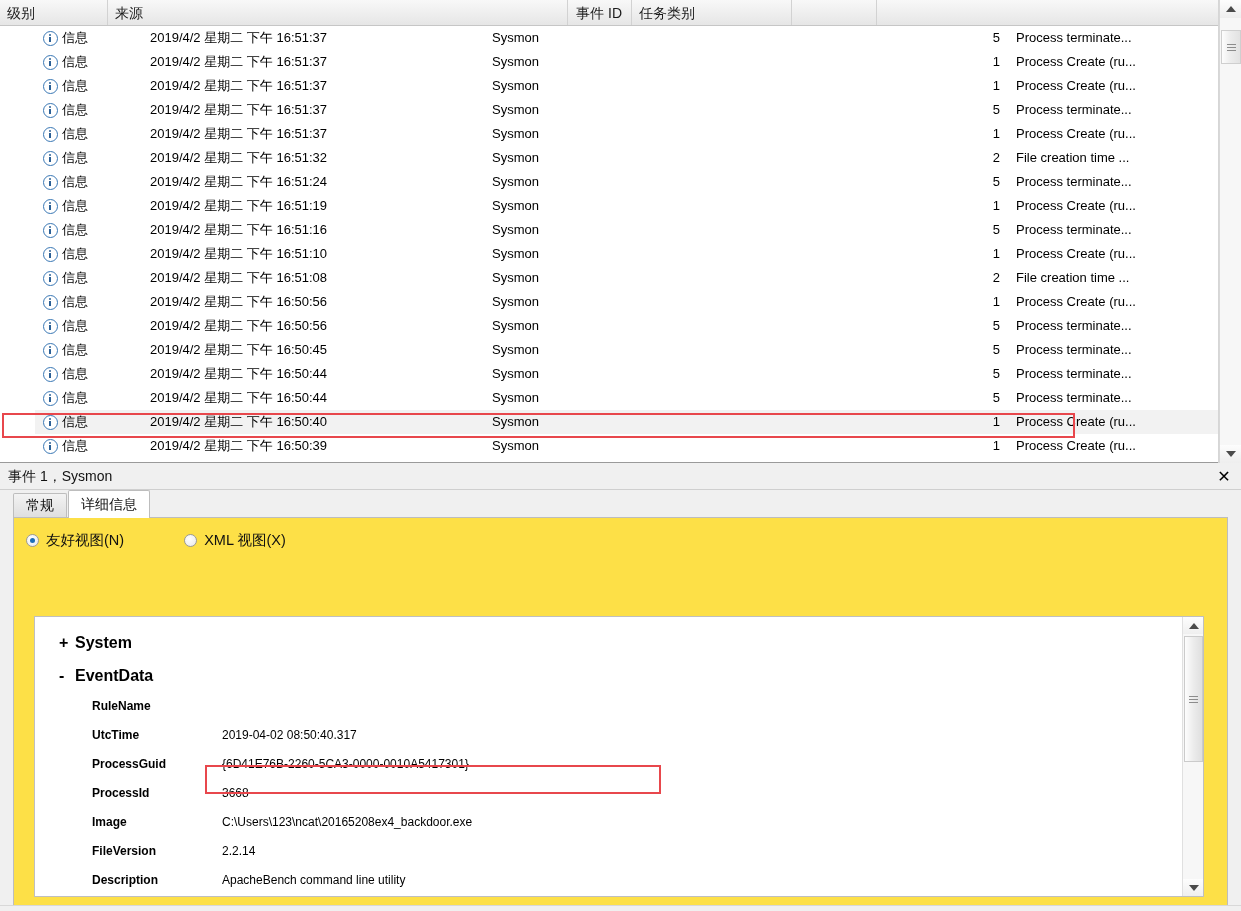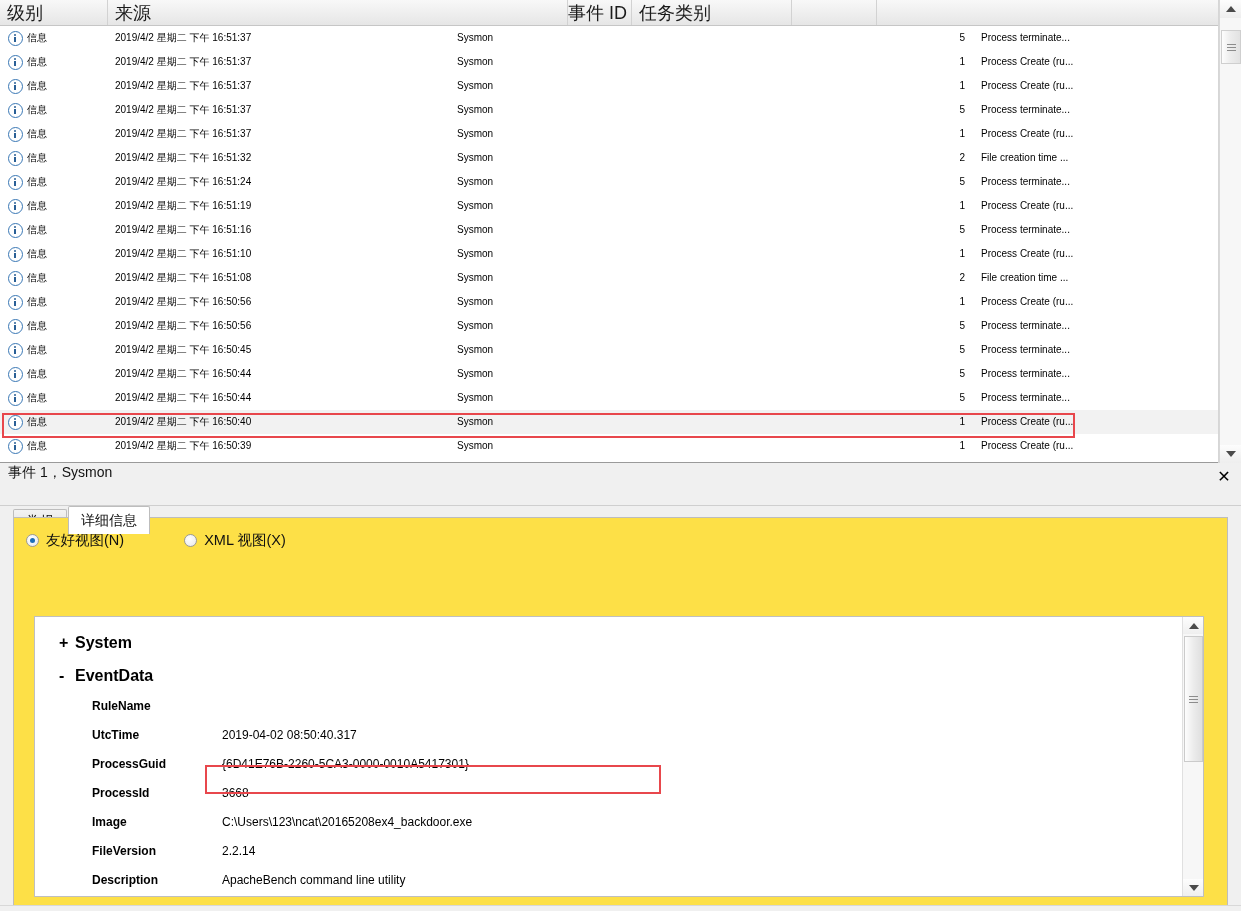--- a/index.html
+++ b/index.html
@@ -27,21 +27,21 @@
     position: absolute; left: 0; top: 0;
     width: 1219px; height: 463px;
     overflow: hidden;
     border-right: 1px solid #d6d6d6;
   }
   .header-row {
     display: flex;
     height: 26px;
     background: linear-gradient(to bottom, #f8f8f8 0%, #efefef 50%, #e6e6e6 100%);
     border-bottom: 1px solid #c6c6c6;
-    font-size: 18px;
+    font-size: 14px;
     color: #1a1a1a;
   }
   .hcell {
     border-right: 1px solid #d2d2d2;
     padding: 3px 0 0 7px;
     line-height: 20px;
     white-space: nowrap;
     overflow: hidden;
     position: relative;
     background: transparent;
@@ -51,24 +51,25 @@
   .col-date   { width: 342px; }
   .col-source { width: 460px; }
   .col-eid    { width: 64px; }
   .col-task   { width: 160px; }
   .col-rest   { width: 85px; border-right: 1px solid #d2d2d2; }
 
   .rows { position: relative; }
   .row {
     display: flex;
     height: 24px;
-    font-size: 10px;
+    font-size: 13px;
     color: #000;
     align-items: flex-start;
     position: relative;
+    margin-left: 35px;
   }
   .row.selected { background: #f2f2f2; }
   .cell {
     white-space: nowrap;
     overflow: hidden;
     line-height: 24px;
     padding-left: 7px;
   }
   .cell.num { text-align: right; padding-left: 0; padding-right: 9px; }
   .cell.level { display: flex; align-items: center; gap: 4px; padding-left: 8px; }
@@ -138,24 +139,24 @@
   .grip i { display: block; height: 1px; background: #8c8c8c; margin: 2px 0; }
 
   
   .details-pane {
     position: absolute; left: 0; top: 464px;
     width: 1241px; height: 447px;
     background: #f0f0f0;
   }
   .details-title {
     position: relative;
-    height: 42px;
+    height: 26px;
     background: #f0f0f0;
     border-bottom: 1px solid #cfcfcf;
-    display: flex; align-items: flex-start;
+    display: flex; align-items: center;
     padding-left: 8px;
     font-size: 14px;
     color: #111;
   }
   .close-btn {
     position: absolute; right: 6px; top: 2px;
     width: 22px; height: 21px;
     display: flex; align-items: center; justify-content: center;
     font-size: 16px; color: #000;
     background: transparent;

